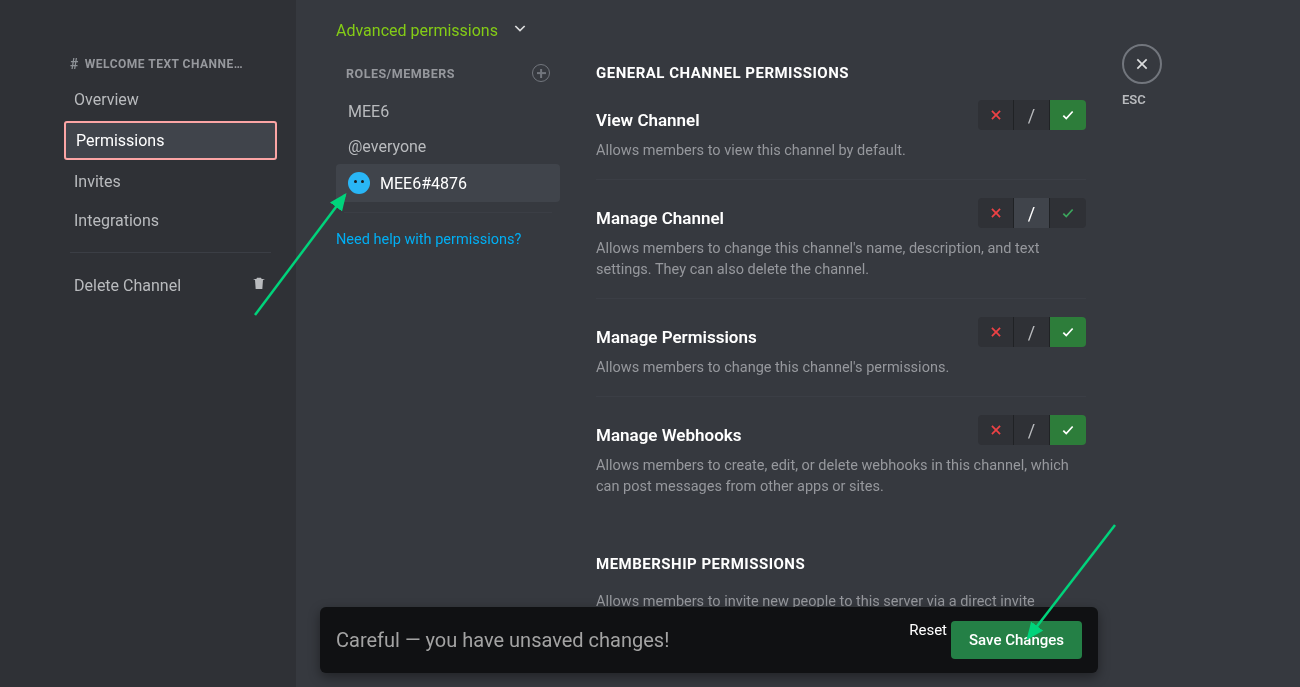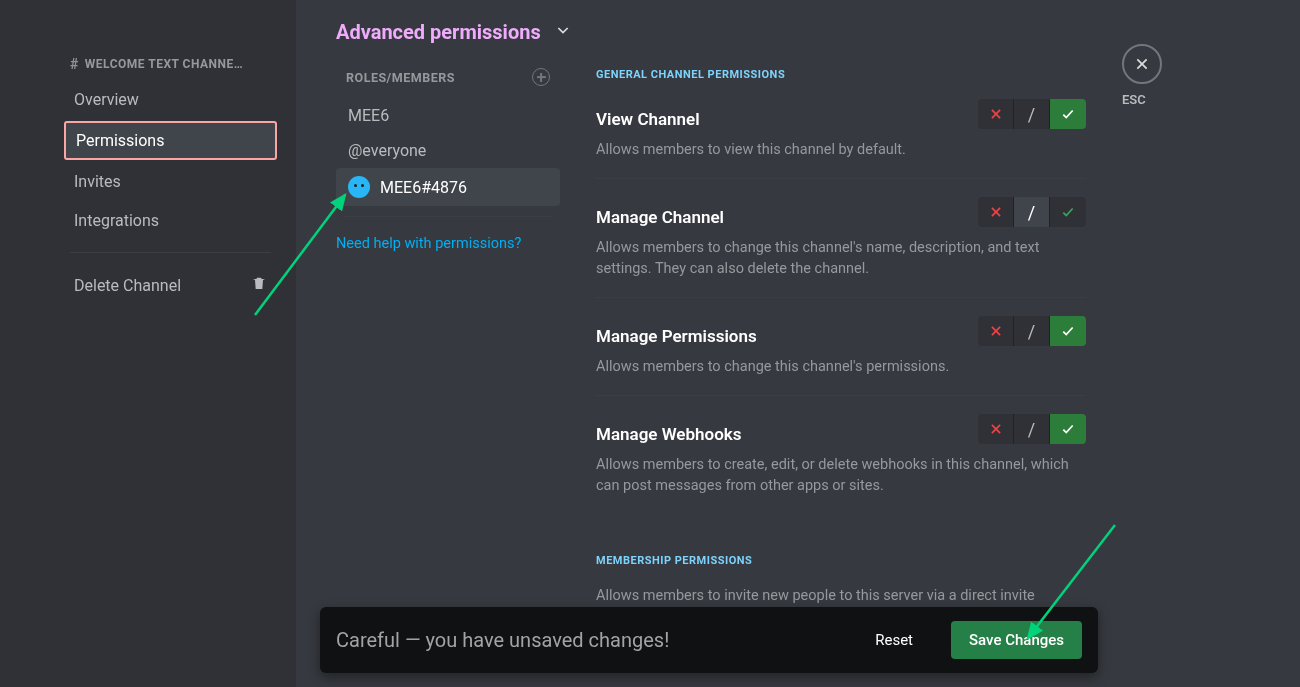--- a/index.html
+++ b/index.html
@@ -72,21 +72,21 @@
     padding: 20px 40px 0 40px;
     position: relative;
     overflow: hidden;
   }
   .title-row {
     display: flex;
     align-items: center;
     gap: 14px;
     margin-bottom: 24px;
   }
-  .page-title { font-size: 20px; font-weight: 700; color: #f0abfc; }
+  .page-title { font-size: 16px; font-weight: 400; color: #84cc16; }
   .chevron-down-icon svg { width: 16px; height: 16px; stroke: #dcddde; stroke-width: 2.5; fill: none; }
 
   .two-col { display: flex; gap: 36px; }
 
   
   .roles-col { width: 224px; flex-shrink: 0; }
   .roles-header {
     display: flex;
     justify-content: space-between;
     align-items: center;
@@ -130,22 +130,22 @@
     width: 3px; height: 3px; top: 8px;
   }
   .role-avatar::before { left: 6px; }
   .role-avatar::after  { right: 6px; }
   .role-divider { height:1px; background:#3b3e45; margin: 10px 8px; }
   .help-link { color:#00aff4; font-size:14.5px; padding:8px 0; cursor:pointer; }
 
   
   .perms-col { flex: 1; max-width: 490px; }
   .section-label {
-    font-size: 11px; font-weight:700; letter-spacing:0.5px;
-    color:#7dd3fc; text-transform:uppercase; margin-bottom: 18px;
+    font-size: 15px; font-weight:700; letter-spacing:0.5px;
+    color:#ffffff; text-transform:uppercase; margin-bottom: 18px;
   }
   .perm-row { margin-bottom: 14px; }
   .perm-head { display:flex; justify-content:space-between; align-items:flex-end; margin-bottom:10px; }
   .perm-title { font-size:17px; font-weight:600; color:#fff; }
   .perm-desc { font-size:14.5px; color:#96989d; line-height:1.45; }
   .perm-divider { height:1px; background:#3b3e45; margin:18px 0; }
 
   .toggle-tri { display:flex; border-radius:4px; overflow:hidden; }
   .tog { width:36px; height:30px; display:flex; align-items:center; justify-content:center; background:#2f3136; cursor:pointer; border-right:1px solid #202225;}
   .tog:last-child { border-right:none; }
@@ -168,21 +168,21 @@
   .esc-label { font-size:13px; color:#b9bbbe; font-weight:600; }
 
   
   .unsaved-bar {
     position:absolute; left:320px; width:778px; bottom:14px;
     background:#101113; border-radius:6px; padding:14px 16px;
     display:flex; align-items:center; justify-content:space-between;
     box-shadow:0 4px 12px rgba(0,0,0,0.4);
   }
   .unsaved-msg { color:#a3a3a3; font-size:20px; }
-  .unsaved-actions { display:flex; gap:38px; align-items:center; }
+  .unsaved-actions { display:flex; gap:4px; }
   .reset-btn { color:#fff; font-size:15px; cursor:pointer; }
   .save-btn {
     background:#248046; color:#fff; font-size:15px; font-weight:500;
     padding:10px 18px; border-radius:4px; cursor:pointer;
   }
 
   
   .arrow { position:absolute; pointer-events:none; }
   .arrow svg { overflow:visible; }
 </style>

